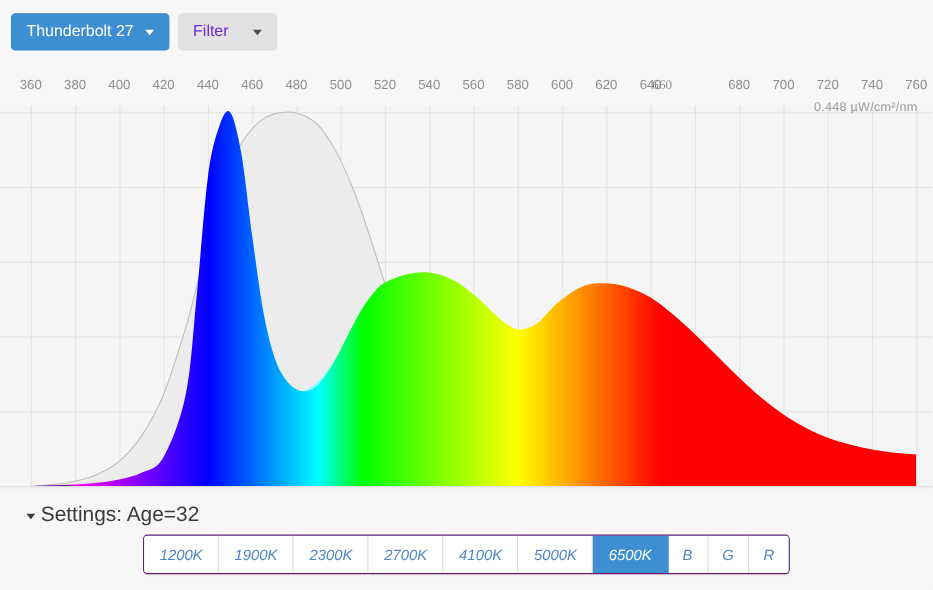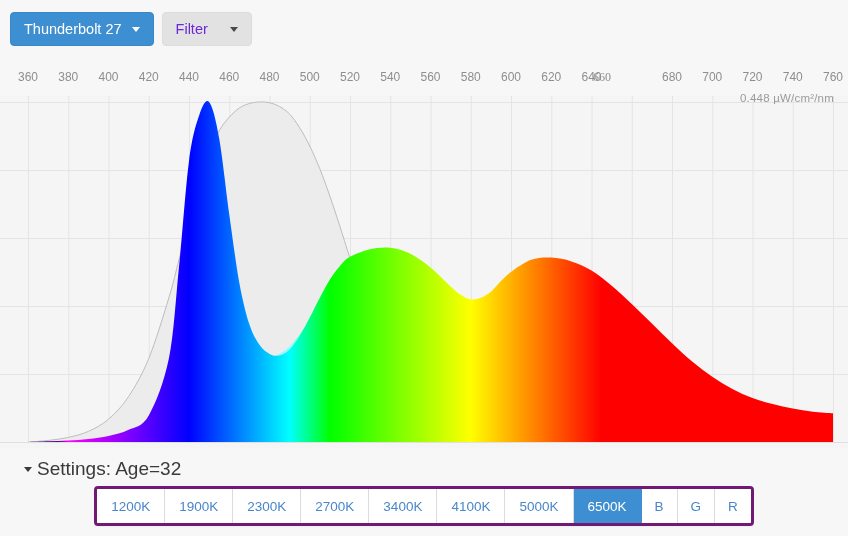--- a/index.html
+++ b/index.html
@@ -47,22 +47,22 @@
     position:absolute;left:24px;top:458px;display:flex;align-items:center;gap:5px;
     font-size:19px;color:#3a3a3a;cursor:pointer;user-select:none;
   }
   .settings .caret-dn{
     width:0;height:0;border-left:4px solid transparent;border-right:4px solid transparent;
     border-top:5px solid #3a3a3a;display:inline-block;
   }
 
   
   .group-row{position:absolute;left:0;top:486px;width:848px;display:flex;justify-content:center;}
-  .btn-group{display:flex;border:3px solid #701a75;border-radius:4px;overflow:hidden;background:#5eead4;
-             box-shadow:0 1px 1px rgba(0,0,0,.04);}
+  .btn-group{display:flex;border:1px solid #701a75;border-radius:4px;overflow:hidden;background:#5eead4;
+             box-shadow:0 1px 1px rgba(0,0,0,.04);font-style:italic;}
   .seg{
     display:flex;align-items:center;justify-content:center;
     height:34px;padding:0 14px;font-size:13.5px;color:#4a86c8;
     background:#ffffff;border-right:1px solid #dcdcdc;
     cursor:pointer;user-select:none;box-sizing:border-box;white-space:nowrap;
   }
   .seg:last-child{border-right:none;}
   .seg.narrow{padding:0 13px;}
   .seg.active{background:#3d8fd1;color:#ffffff;border-right-color:#3d8fd1;}
 </style>
@@ -324,21 +324,20 @@
     <span class="caret-dn"></span>
     <span>Settings: Age=32</span>
   </div>
 
   <div class="group-row">
     <div class="btn-group" id="presets">
         <div class="seg">1200K</div>
         <div class="seg">1900K</div>
         <div class="seg">2300K</div>
         <div class="seg">2700K</div>
-        <div class="seg">3400K</div>
         <div class="seg">4100K</div>
         <div class="seg">5000K</div>
         <div class="seg active">6500K</div>
         <div class="seg narrow">B</div>
         <div class="seg narrow">G</div>
         <div class="seg narrow">R</div>
       </div>
   </div>
 
 </div>

